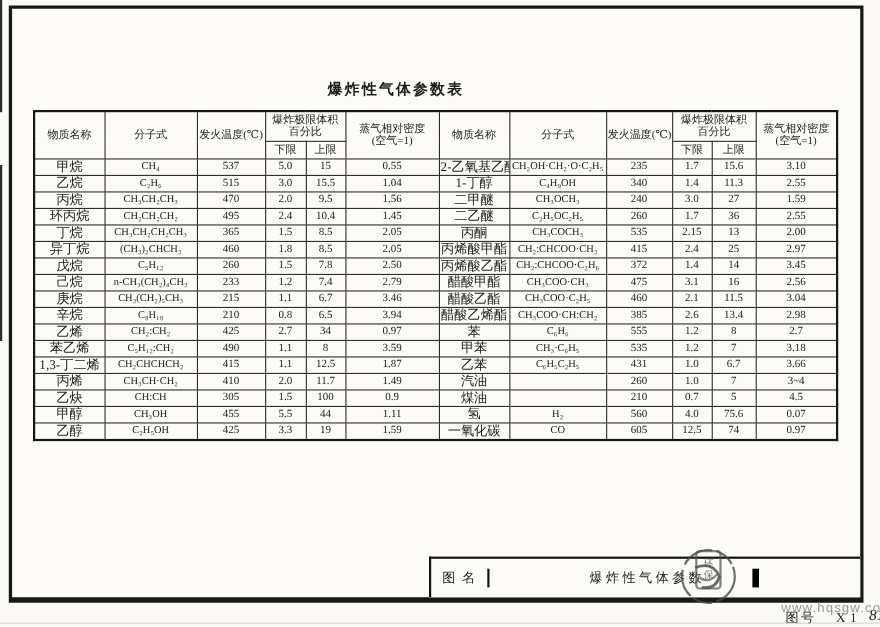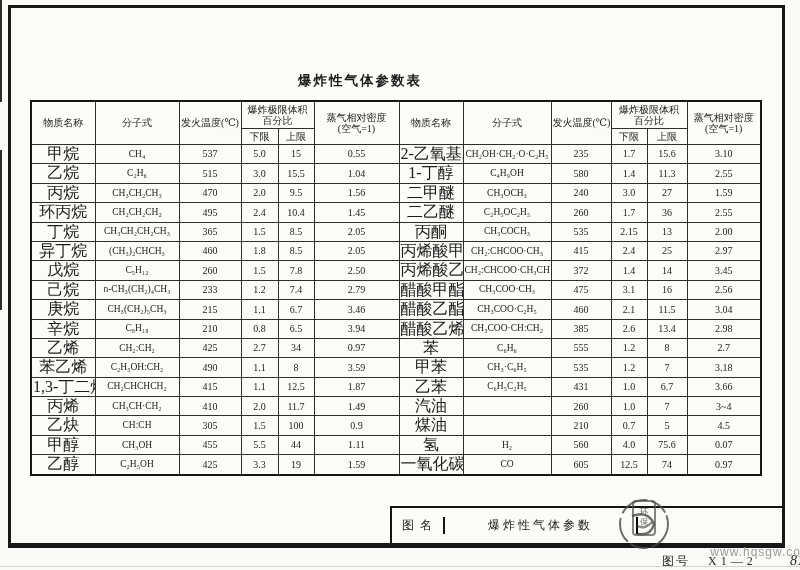--- a/index.html
+++ b/index.html
@@ -39,32 +39,32 @@
     border:1px solid #2e2e2e;
     padding:0 1px;text-align:center;vertical-align:middle;
     font-weight:normal;line-height:1.15;
     overflow:hidden;white-space:nowrap;
   }
   table.gas{border:2px solid #161616;}
   tr.hrow1 th{height:26px;}
   tr.hrow2 th{height:15px;}
   table.gas td{height:14px;}
   td.c-formula{font-size:9.5px;}
-  td.c-name{font-size:16px;}
+  td.c-name{font-size:12px;}
   .h2line{font-size:10px;}
 
   
   .title-block{
     position:absolute;left:379px;bottom:0;right:0;height:35px;
     border-top:2px solid #141414;border-left:2px solid #141414;
     display:flex;align-items:center;background:#fcfbf8;
   }
   .tb-cell{display:flex;align-items:center;justify-content:center;}
   .tb-label{width:46px;border-right:2px solid #141414;font-size:12px;letter-spacing:6px;padding-left:5px;}
-  .tb-name{width:191px;border-right:2px solid #000000;font-size:12px;letter-spacing:3px;}
+  .tb-name{width:191px;border-right:6px solid #000000;font-size:12px;letter-spacing:3px;margin-left:48px;}
   .tb-number{flex:1;position:relative;margin-top:36px;}
   .tb-number-label{position:absolute;left:24px;top:9px;font-size:12px;letter-spacing:2px;}
   .tb-number-value{position:absolute;left:70px;top:10px;font-size:12px;letter-spacing:4px;color:#2a2a2a;}
 
   
   .stamp{position:absolute;left:226px;top:-10px;width:52px;height:52px;pointer-events:none;}
 
   
   .wm-brand{
     position:absolute;left:655px;top:494px;z-index:6;
@@ -168,21 +168,21 @@
             </tr>
             <tr>
               <td class="c-name">乙烷</td>
               <td class="c-formula">C₂H₆</td>
               <td>515</td>
               <td>3.0</td>
               <td>15.5</td>
               <td>1.04</td>
               <td class="c-name">1-丁醇</td>
               <td class="c-formula">C₄H₉OH</td>
-              <td>580</td>
+              <td>340</td>
               <td>1.4</td>
               <td>11.3</td>
               <td>2.55</td>
             </tr>
             <tr>
               <td class="c-name">丙烷</td>
               <td class="c-formula">CH₃CH₂CH₃</td>
               <td>470</td>
               <td>2.0</td>
               <td>9.5</td>
@@ -237,21 +237,21 @@
               <td>2.97</td>
             </tr>
             <tr>
               <td class="c-name">戊烷</td>
               <td class="c-formula">C₅H₁₂</td>
               <td>260</td>
               <td>1.5</td>
               <td>7.8</td>
               <td>2.50</td>
               <td class="c-name">丙烯酸乙酯</td>
-              <td class="c-formula">CH₂:CHCOO·CH₃CH</td>
+              <td class="c-formula">CH₂:CHCOO·C₂H₆</td>
               <td>372</td>
               <td>1.4</td>
               <td>14</td>
               <td>3.45</td>
             </tr>
             <tr>
               <td class="c-name">己烷</td>
               <td class="c-formula">n-CH₃(CH₂)₄CH₃</td>
               <td>233</td>
               <td>1.2</td>
@@ -301,21 +301,21 @@
               <td>0.97</td>
               <td class="c-name">苯</td>
               <td class="c-formula">C₆H₆</td>
               <td>555</td>
               <td>1.2</td>
               <td>8</td>
               <td>2.7</td>
             </tr>
             <tr>
               <td class="c-name">苯乙烯</td>
-              <td class="c-formula">C₂H₅OH:CH₂</td>
+              <td class="c-formula">C₅H₁₂:CH₂</td>
               <td>490</td>
               <td>1.1</td>
               <td>8</td>
               <td>3.59</td>
               <td class="c-name">甲苯</td>
               <td class="c-formula">CH₃·C₆H₅</td>
               <td>535</td>
               <td>1.2</td>
               <td>7</td>
               <td>3.18</td>

